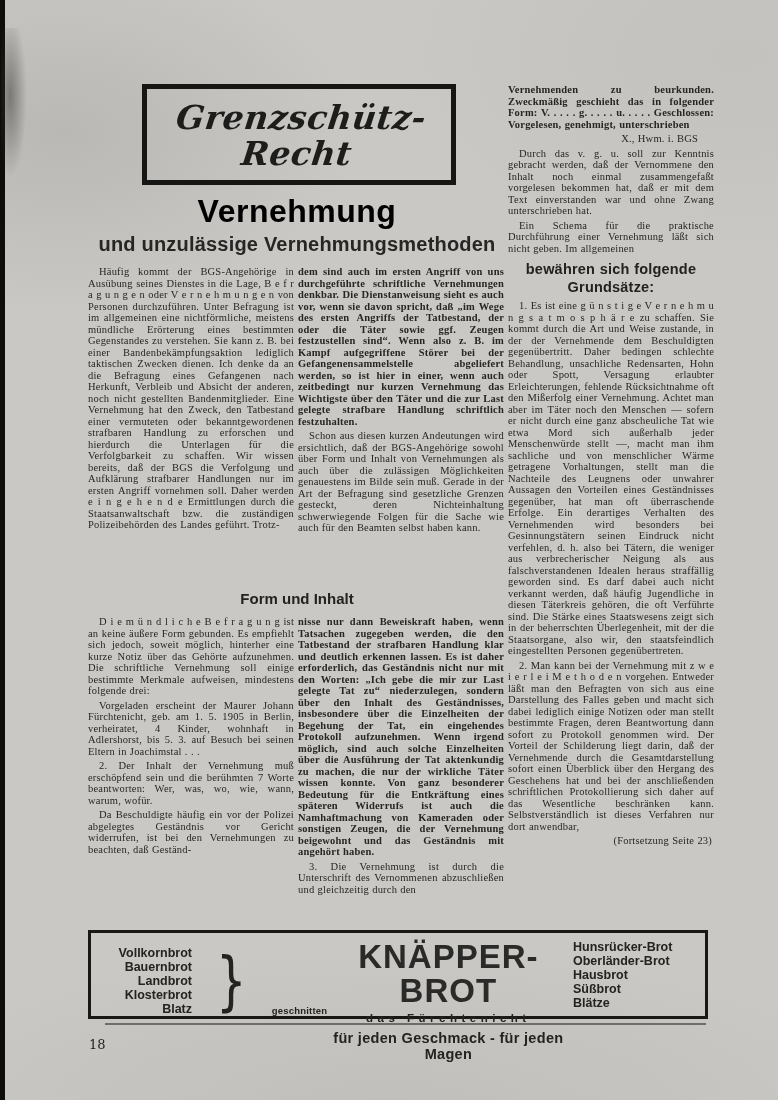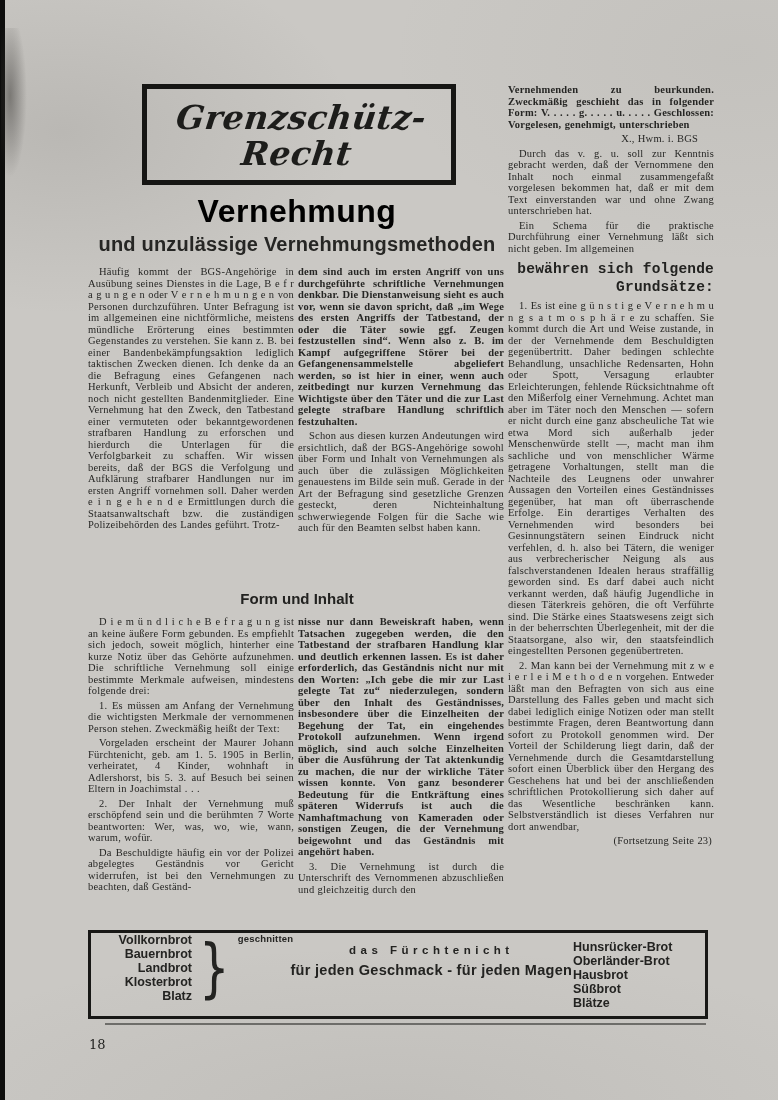--- a/index.html
+++ b/index.html
@@ -40,27 +40,27 @@
   .col p.cont{text-indent:0;font-weight:bold;}
   .c1a{left:88px;top:266px;}
   .c2a{left:298px;top:266px;}
   .c1b{left:88px;top:616px;}
   .c2b{left:298px;top:616px;}
   .c3{left:508px;top:84px;height:844px;overflow:hidden;}
   .sig{text-align:right;padding-right:16px;}
   .fortsetzung{text-align:right;padding-right:2px;margin-top:3px;}
   .xhead{position:absolute;left:88px;top:590px;width:418px;text-align:center;
     font-family:"Liberation Sans",sans-serif;font-weight:bold;font-size:15px;color:#222220;}
-  .subhead{font-family:Liberation Mono, monospace;font-weight:bold;font-size:14.5px;
-    line-height:18px;text-align:right;text-indent:0;margin:6px 0 4px;color:#222220;}
+  .subhead{font-family:Liberation Sans, sans-serif;font-weight:bold;font-size:14.5px;
+    line-height:18px;text-align:center;text-indent:0;margin:6px 0 4px;color:#222220;}
   
   .ad{position:absolute;left:88px;top:930px;width:620px;height:89px;
     border:3px solid #181816;box-sizing:border-box;display:flex;align-items:stretch;
     font-family:"Liberation Sans",sans-serif;color:#232321;}
-  .ad-left{display:flex;align-items:flex-start;padding-left:13px;}
+  .ad-left{display:flex;align-items:flex-end;padding-left:13px;gap:17px;}
   .bread-l{width:88px;text-align:right;font-weight:bold;font-size:12.5px;line-height:14px;}
   .brace{font-family:"DejaVu Sans",sans-serif;font-size:64px;line-height:70px;
     font-weight:400;margin:0 3px 0 2px;transform:scaleX(.75);color:#232321;}
   .cut{font-weight:bold;font-size:9.5px;letter-spacing:.2px;width:52px;}
   .ad-center{flex:1;text-align:center;padding-top:7px;}
   .brand{font-weight:bold;font-size:33px;line-height:34px;letter-spacing:1px;color:#2a2a28;}
   .tagline{font-weight:bold;font-size:11.5px;letter-spacing:4.5px;margin-top:4px;}
   .slogan{font-weight:bold;font-size:14.5px;letter-spacing:.3px;margin-top:6px;}
   .ad-right{width:132px;display:flex;flex-direction:column;justify-content:center;
     font-weight:bold;font-size:12.5px;line-height:14px;text-align:left;}
@@ -91,21 +91,20 @@
 
   <div class="col c2a">
     <p class="cont">dem sind auch im ersten Angriff von uns durchgeführte schriftliche Vernehmungen denkbar. Die Dienstanweisung sieht es auch vor, wenn sie davon spricht, daß „im Wege des ersten Angriffs der Tatbestand, der oder die Täter sowie ggf. Zeugen festzustellen sind“. Wenn also z. B. im Kampf aufgegriffene Störer bei der Gefangenensammelstelle abgeliefert werden, so ist hier in einer, wenn auch zeitbedingt nur kurzen Vernehmung das Wichtigste über den Täter und die zur Last gelegte strafbare Handlung schriftlich festzuhalten.</p>
     <p>Schon aus diesen kurzen Andeutungen wird ersichtlich, daß der BGS-Angehörige sowohl über Form und Inhalt von Vernehmungen als auch über die zulässigen Möglichkeiten genauestens im Bilde sein muß. Gerade in der Art der Befragung sind gesetzliche Grenzen gesteckt, deren Nichteinhaltung schwerwiegende Folgen für die Sache wie auch für den Beamten selbst haben kann.</p>
   </div>
 
   <div class="xhead">Form und Inhalt</div>
 
   <div class="col c1b">
     <p>D i e   m ü n d l i c h e   B e f r a g u n g  ist an keine äußere Form gebunden. Es empfiehlt sich jedoch, soweit möglich, hinterher eine kurze Notiz über das Gehörte aufzunehmen. Die schriftliche Vernehmung soll einige bestimmte Merkmale aufweisen, mindestens folgende drei:</p>
-    <p>1. Es müssen am Anfang der Vernehmung die wichtigsten Merkmale der vernommenen Person stehen. Zweckmäßig heißt der Text:</p>
     <p>Vorgeladen erscheint der Maurer Johann Fürchtenicht, geb. am 1. 5. 1905 in Berlin, verheiratet, 4 Kinder, wohnhaft in Adlershorst, bis 5. 3. auf Besuch bei seinen Eltern in Joachimstal . . .</p>
     <p>2. Der Inhalt der Vernehmung muß erschöpfend sein und die berühmten 7 Worte beantworten: Wer, was, wo, wie, wann, warum, wofür.</p>
     <p>Da Beschuldigte häufig ein vor der Polizei abgelegtes Geständnis vor Gericht widerrufen, ist bei den Vernehmungen zu beachten, daß Geständ-</p>
   </div>
 
   <div class="col c2b">
     <p class="cont">nisse nur dann Beweiskraft haben, wenn Tatsachen zugegeben werden, die den Tatbestand der strafbaren Handlung klar und deutlich erkennen lassen. Es ist daher erforderlich, das Geständnis nicht nur mit den Worten: „Ich gebe die mir zur Last gelegte Tat zu“ niederzulegen, sondern über den Inhalt des Geständnisses, insbesondere über die Einzelheiten der Begehung der Tat, ein eingehendes Protokoll aufzunehmen. Wenn irgend möglich, sind auch solche Einzelheiten über die Ausführung der Tat aktenkundig zu machen, die nur der wirkliche Täter wissen konnte. Von ganz besonderer Bedeutung für die Entkräftung eines späteren Widerrufs ist auch die Namhaftmachung von Kameraden oder sonstigen Zeugen, die der Vernehmung beigewohnt und das Geständnis mit angehört haben.</p>
     <p>3. Die Vernehmung ist durch die Unterschrift des Vernommenen abzuschließen und gleichzeitig durch den</p>
   </div>
 
@@ -129,20 +128,21 @@
         <div>Vollkornbrot</div>
         <div>Bauernbrot</div>
         <div>Landbrot</div>
         <div>Klosterbrot</div>
         <div>Blatz</div>
       </div>
       <div class="brace">}</div>
       <div class="cut">geschnitten</div>
     </div>
     <div class="ad-center">
+      <div class="brand">KNÄPPER-BROT</div>
       <div class="tagline">das Fürchtenicht</div>
       <div class="slogan">für jeden Geschmack - für jeden Magen</div>
     </div>
     <div class="ad-right">
       <div>Hunsrücker-Brot</div>
       <div>Oberländer-Brot</div>
       <div>Hausbrot</div>
       <div>Süßbrot</div>
       <div>Blätze</div>
     </div>

